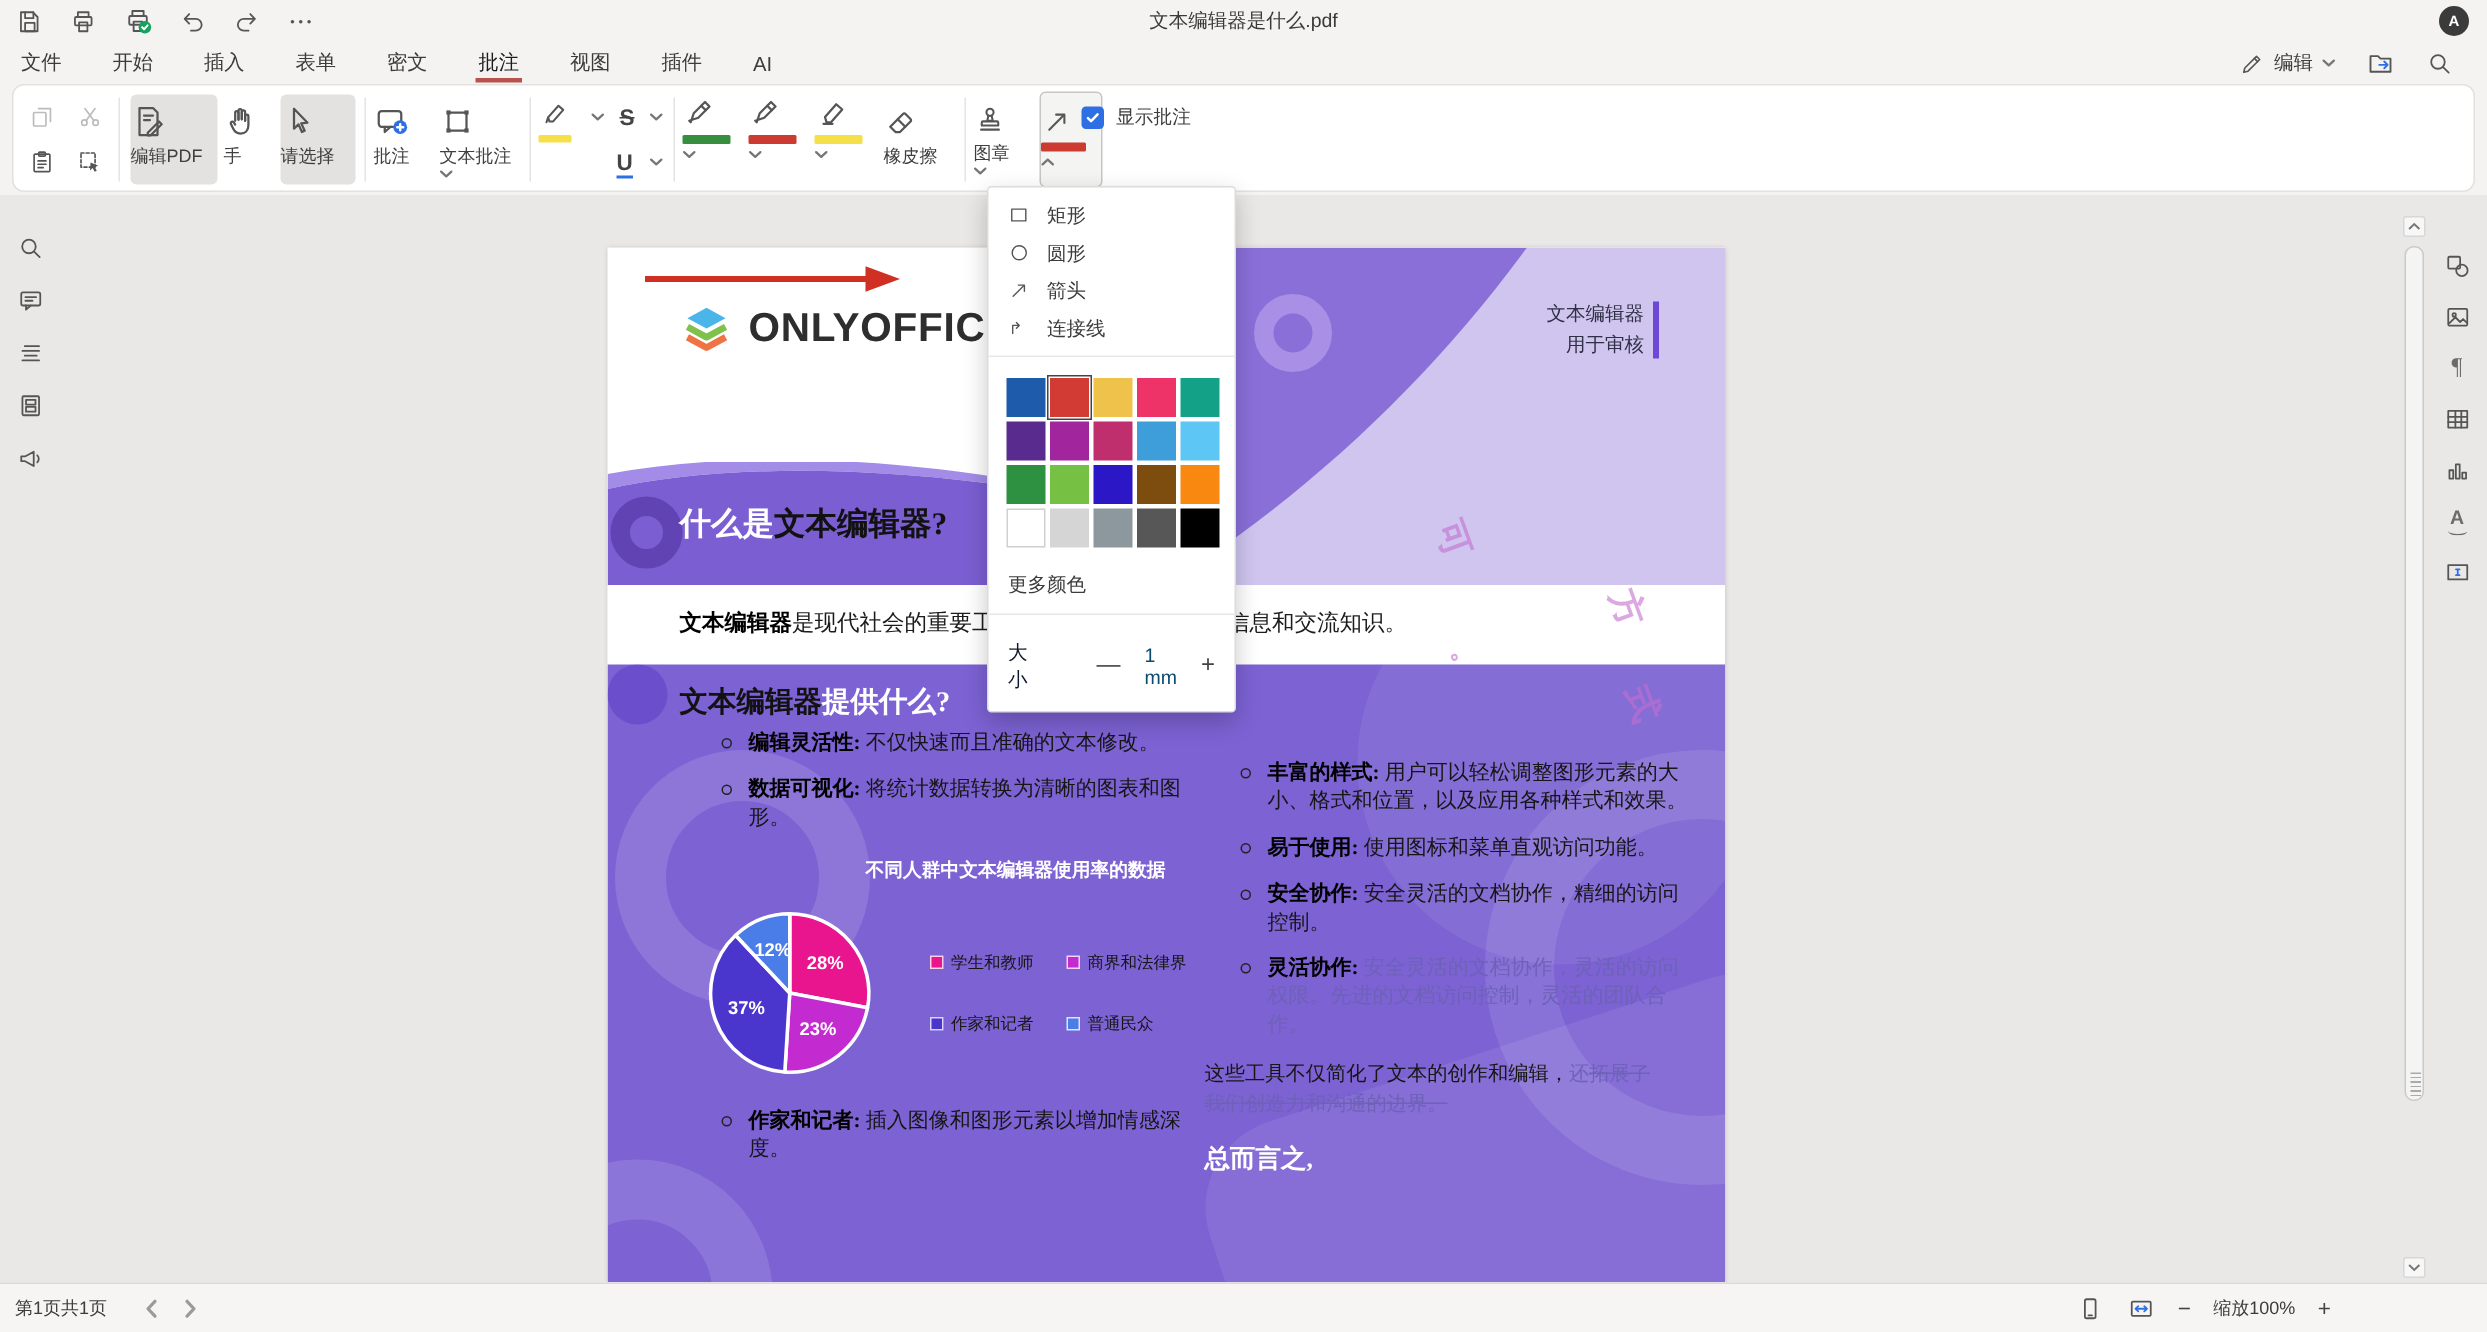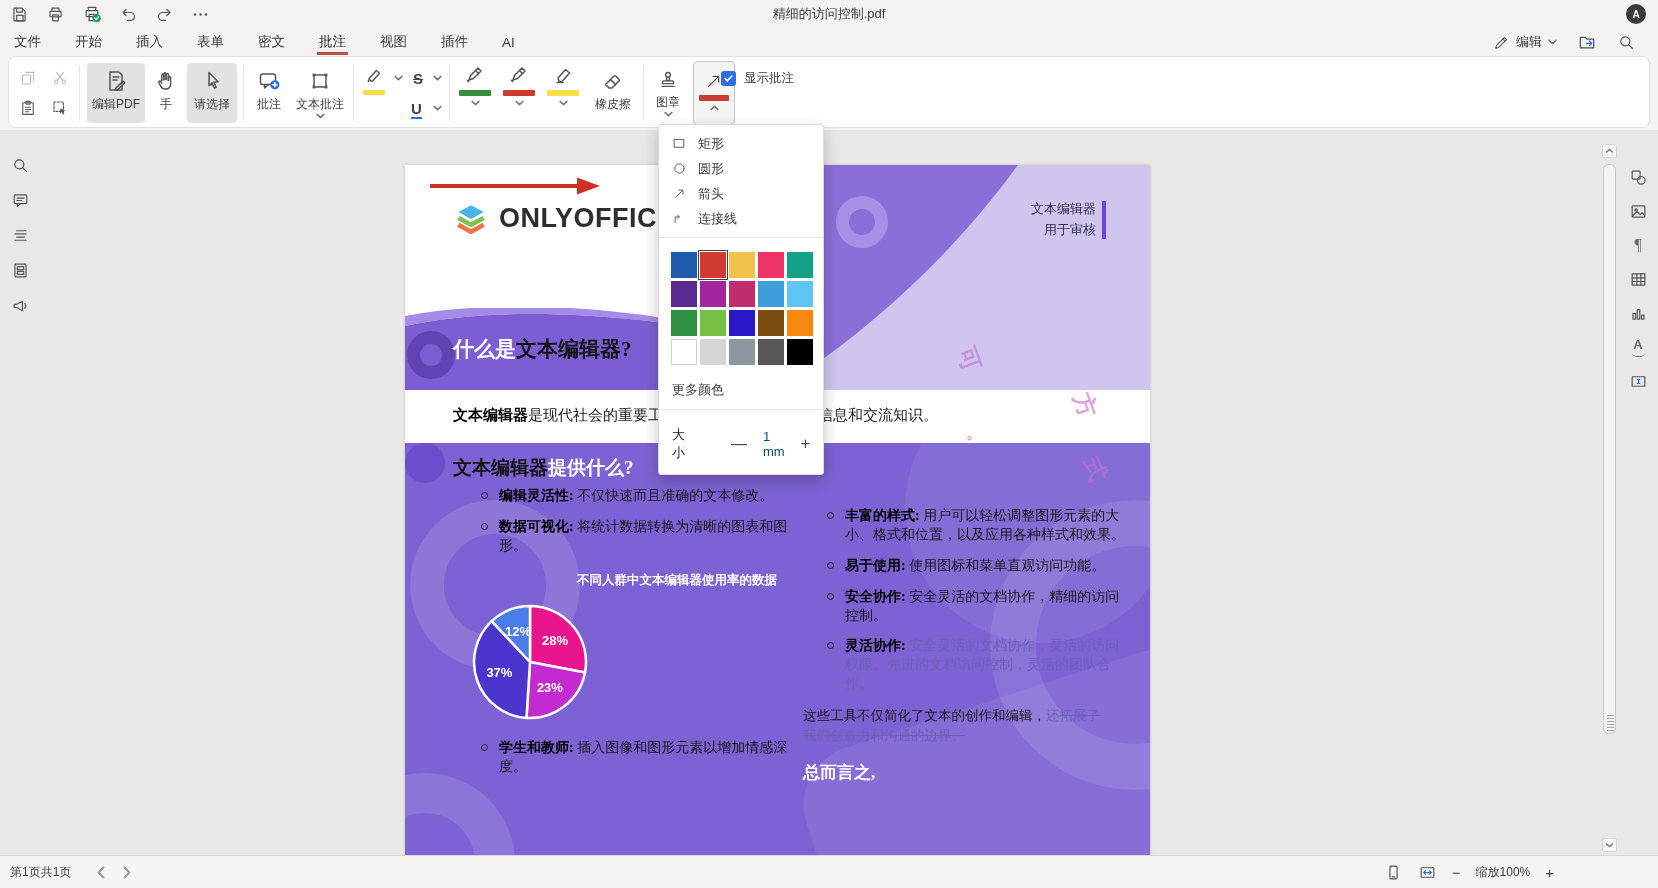--- a/index.html
+++ b/index.html
@@ -17,21 +17,21 @@
 #menubar{position:absolute;left:0;top:28px;width:1658px;height:28px;display:flex;align-items:center;padding-left:12px}
 #tabs{display:flex;gap:30px;align-items:center}
 .tab{font-size:13.5px;color:#3c3c3c;padding:4px 2px;cursor:default}
 .tab.active{border-bottom:3px solid #b7524e;padding-bottom:1px;color:#1c1c1c}
 #menu-right{margin-left:auto;display:flex;align-items:center;gap:20px;padding-right:22px}
 #edit-mode{display:flex;align-items:center;gap:6px;font-size:13px;color:#3c3c3c}
 
 #toolbar{position:absolute;left:8px;top:56px;width:1642px;height:72px;background:#fff;border:1px solid #e2e1df;border-radius:8px}
 #toolbar .abs{position:absolute}
 .tdiv{position:absolute;top:8px;width:1px;height:56px;background:#e4e4e4}
-.tbtn{position:absolute;display:flex;flex-direction:column;align-items:center;justify-content:flex-start;border-radius:4px;font-size:12px;color:#3f3f3f}
+.tbtn{position:absolute;display:flex;flex-direction:column;align-items:flex-start;justify-content:flex-start;border-radius:4px;font-size:12px;color:#3f3f3f}
 .tbtn.on{background:#e3e2e0}
 .tlabel{font-size:12px;color:#3f3f3f;margin-top:3px;white-space:nowrap}
 .cbar{height:5px;border-radius:1px;margin-top:3px}
 .chev{display:block}
 .chev path{stroke:#767676;stroke-width:1.4;fill:none;stroke-linecap:round;stroke-linejoin:round}
 #arrow-tool{background:#f4f4f3;border:1px solid #c7c6c5}
 #show-comments{position:absolute;left:712px;top:13px;display:flex;align-items:center;gap:8px}
 #cmt-box{width:15px;height:15px;background:#2f6fe4;border-radius:3px;display:flex;align-items:center;justify-content:center}
 #show-comments span.lbl{font-size:12.5px;color:#3c3c3c}
 .sglyph{font-size:15px;font-weight:bold;color:#444;line-height:1}
@@ -160,21 +160,21 @@
         </svg>
       </span>
     <span>
         <svg class="ic" width="19" height="19" viewBox="0 0 24 24">
           <circle cx="5" cy="12" r="1.5" style="fill:#555;stroke:none"></circle>
           <circle cx="12" cy="12" r="1.5" style="fill:#555;stroke:none"></circle>
           <circle cx="19" cy="12" r="1.5" style="fill:#555;stroke:none"></circle>
         </svg>
       </span>
   </div>
-  <div id="tb-title">精细的访问控制.pdf</div>
+  <div id="tb-title">文本编辑器是什么.pdf</div>
   <div id="avatar">A</div>
 </div>
 
 <div id="menubar">
   <div id="tabs">
       <span class="tab">文件</span>
       <span class="tab">开始</span>
       <span class="tab">插入</span>
       <span class="tab">表单</span>
       <span class="tab">密文</span>
@@ -482,24 +482,42 @@
           <svg id="pie" width="122" height="122" viewBox="0 0 122 122">
               <path d="M61 61 L61.0 5.0 A56 56 0 0 1 116.0 71.5 Z" fill="#e8158e" stroke="#fff" stroke-width="2.5" stroke-linejoin="round"></path>
               <path d="M61 61 L116.0 71.5 A56 56 0 0 1 57.5 116.9 Z" fill="#c32bd0" stroke="#fff" stroke-width="2.5" stroke-linejoin="round"></path>
               <path d="M61 61 L57.5 116.9 A56 56 0 0 1 22.7 20.2 Z" fill="#4b36cd" stroke="#fff" stroke-width="2.5" stroke-linejoin="round"></path>
               <path d="M61 61 L22.7 20.2 A56 56 0 0 1 61.0 5.0 Z" fill="#4a7de8" stroke="#fff" stroke-width="2.5" stroke-linejoin="round"></path>
               <text x="86.0" y="44.3" text-anchor="middle" font-size="13" font-weight="bold" fill="#fff" font-family="Liberation Sans, sans-serif">28%</text>
               <text x="80.9" y="90.7" text-anchor="middle" font-size="13" font-weight="bold" fill="#fff" font-family="Liberation Sans, sans-serif">23%</text>
               <text x="30.4" y="76.0" text-anchor="middle" font-size="13" font-weight="bold" fill="#fff" font-family="Liberation Sans, sans-serif">37%</text>
               <text x="49.0" y="34.8" text-anchor="middle" font-size="13" font-weight="bold" fill="#fff" font-family="Liberation Sans, sans-serif">12%</text>
             </svg>
+          <div id="pie-legend">
+              <div class="lg-item">
+                <span class="lg-sq" style="background: rgb(232, 21, 142);"></span>
+                <span>学生和教师</span>
+              </div>
+              <div class="lg-item">
+                <span class="lg-sq" style="background: rgb(195, 43, 208);"></span>
+                <span>商界和法律界</span>
+              </div>
+              <div class="lg-item">
+                <span class="lg-sq" style="background: rgb(75, 54, 205);"></span>
+                <span>作家和记者</span>
+              </div>
+              <div class="lg-item">
+                <span class="lg-sq" style="background: rgb(74, 125, 232);"></span>
+                <span>普通民众</span>
+              </div>
+            </div>
         </div>
         <div class="brow" style="margin-top:16px">
             <span class="bmark"></span>
-            <span><b>学生和教师:</b> <span class="body">插入图像和图形元素以增加情感深度。</span></span>
+            <span><b>作家和记者:</b> <span class="body">插入图像和图形元素以增加情感深度。</span></span>
           </div>
       </div>
 
       <div id="rcol">
         <div class="brow">
             <span class="bmark"></span>
             <span><b>丰富的样式:</b> <span class="body">用户可以轻松调整图形元素的大小、格式和位置，以及应用各种样式和效果。</span></span>
           </div>
         <div class="brow">
             <span class="bmark"></span>

